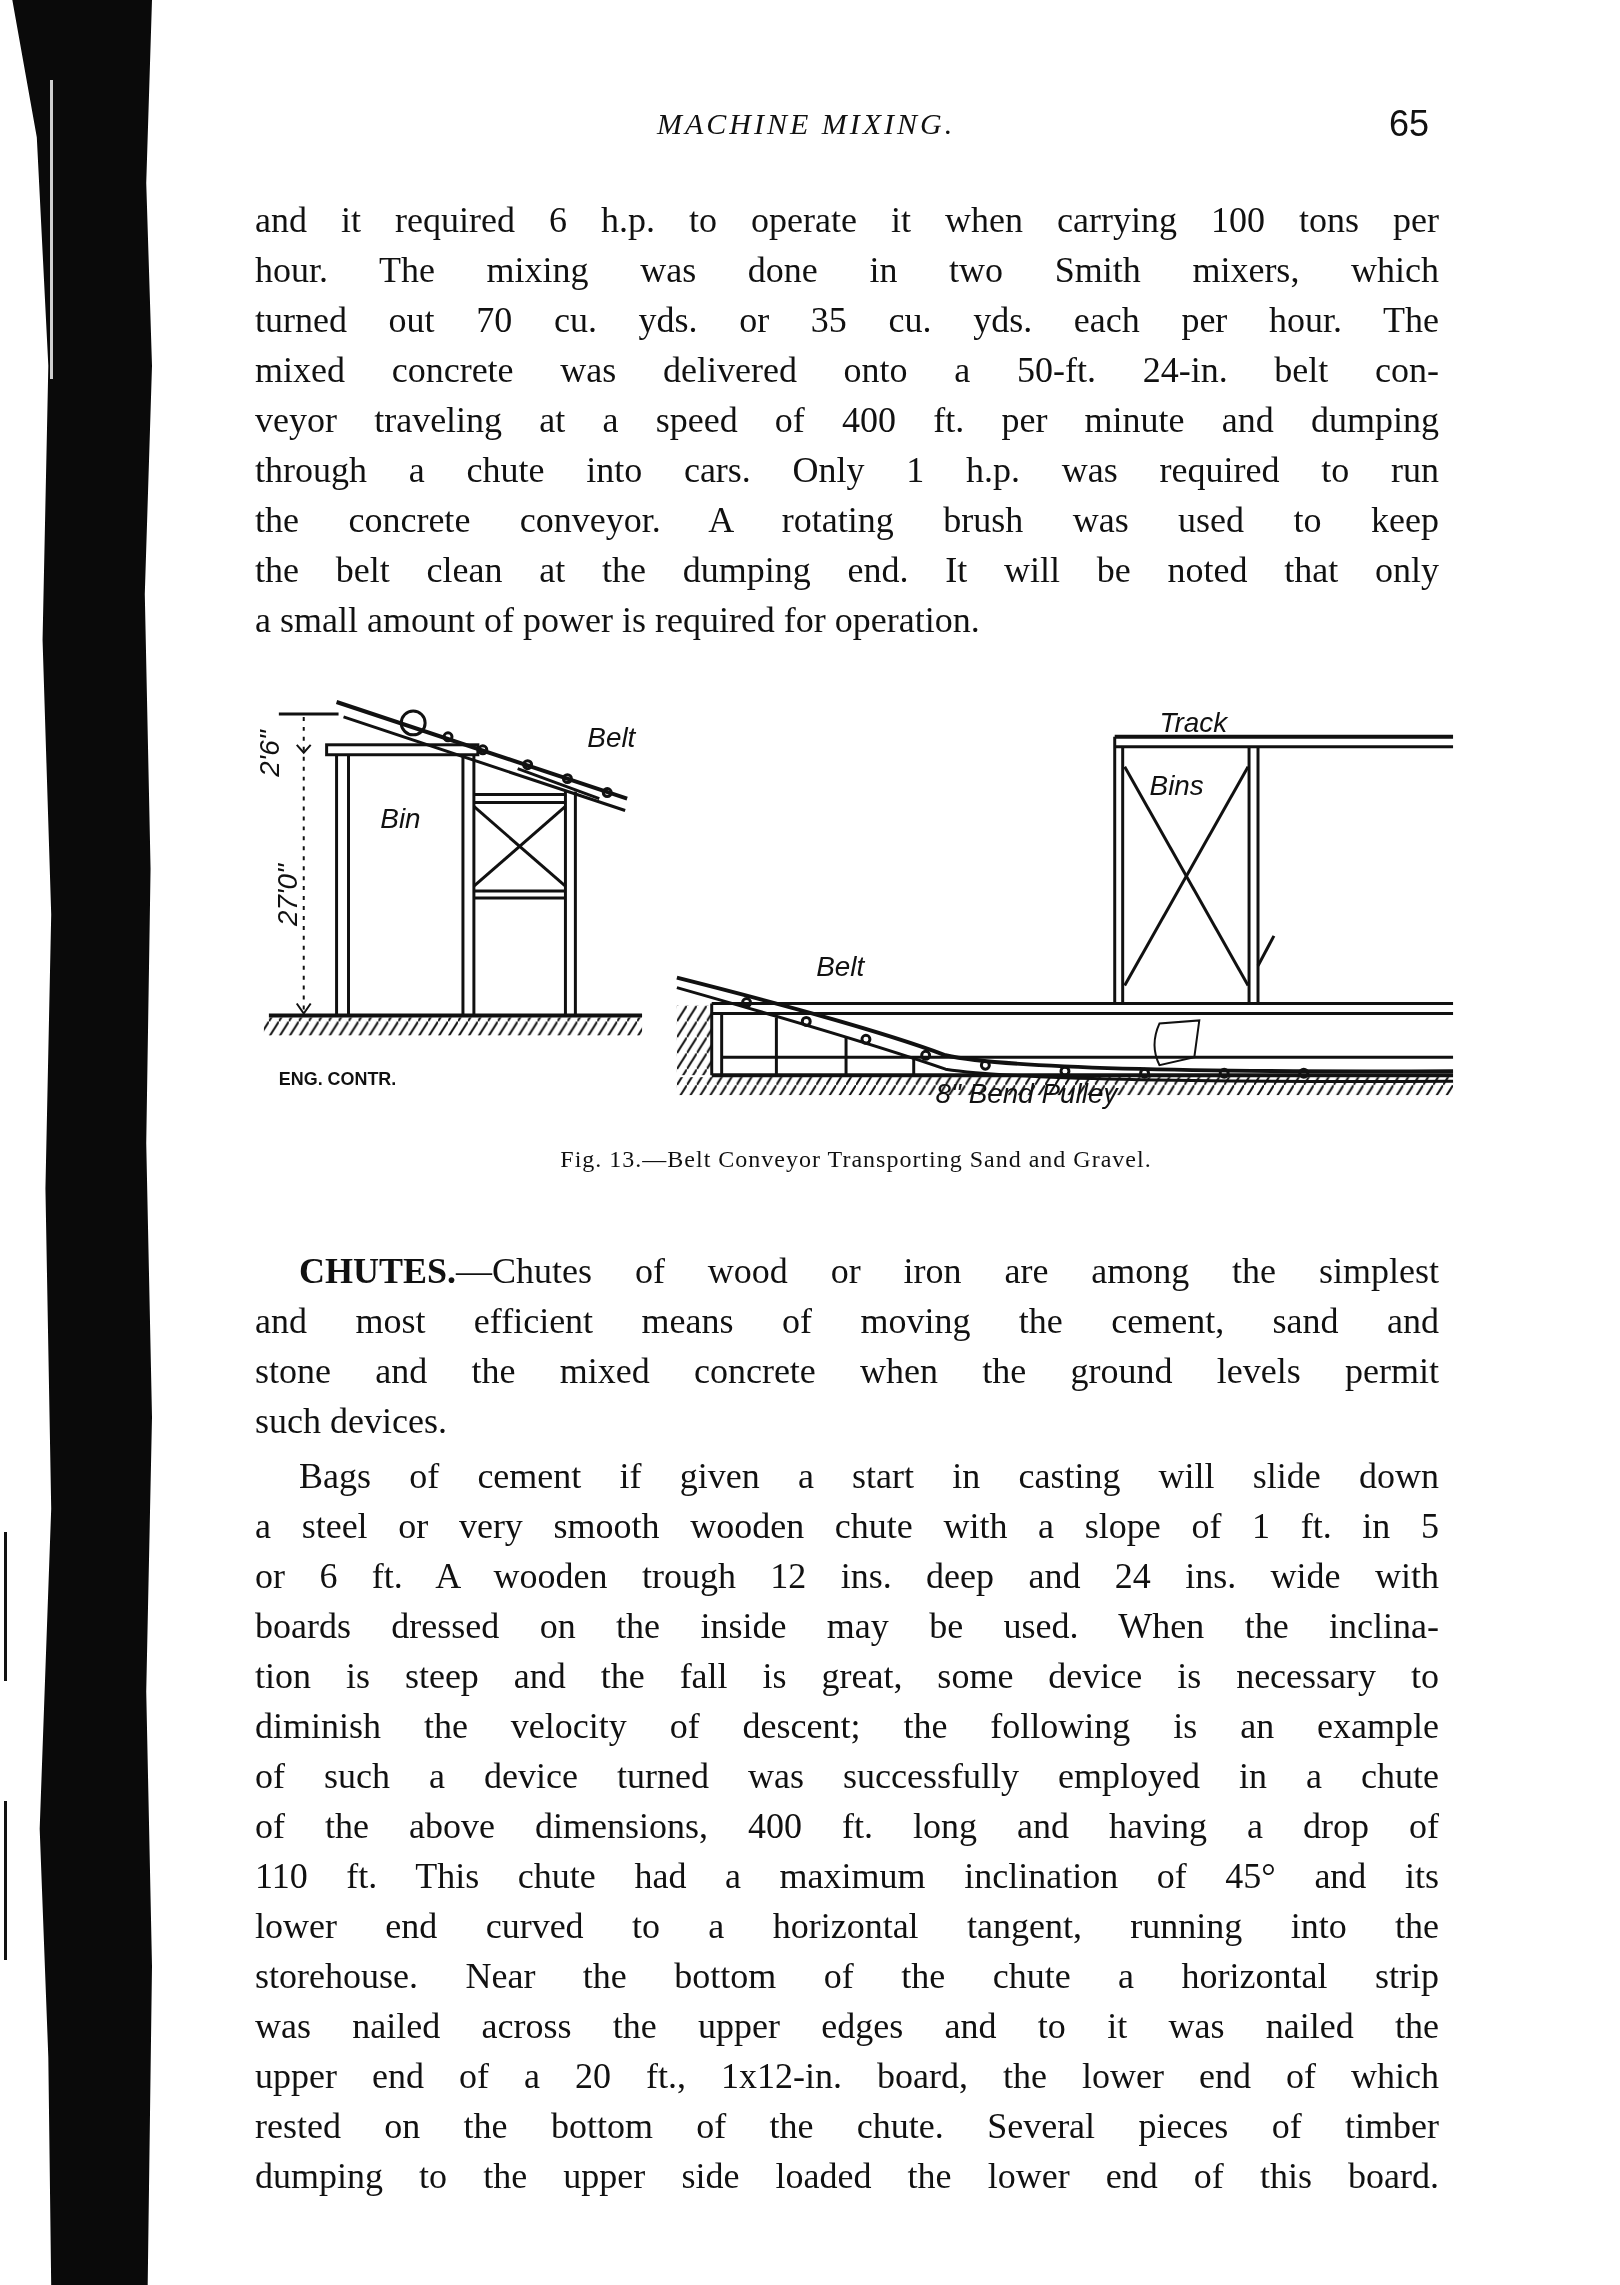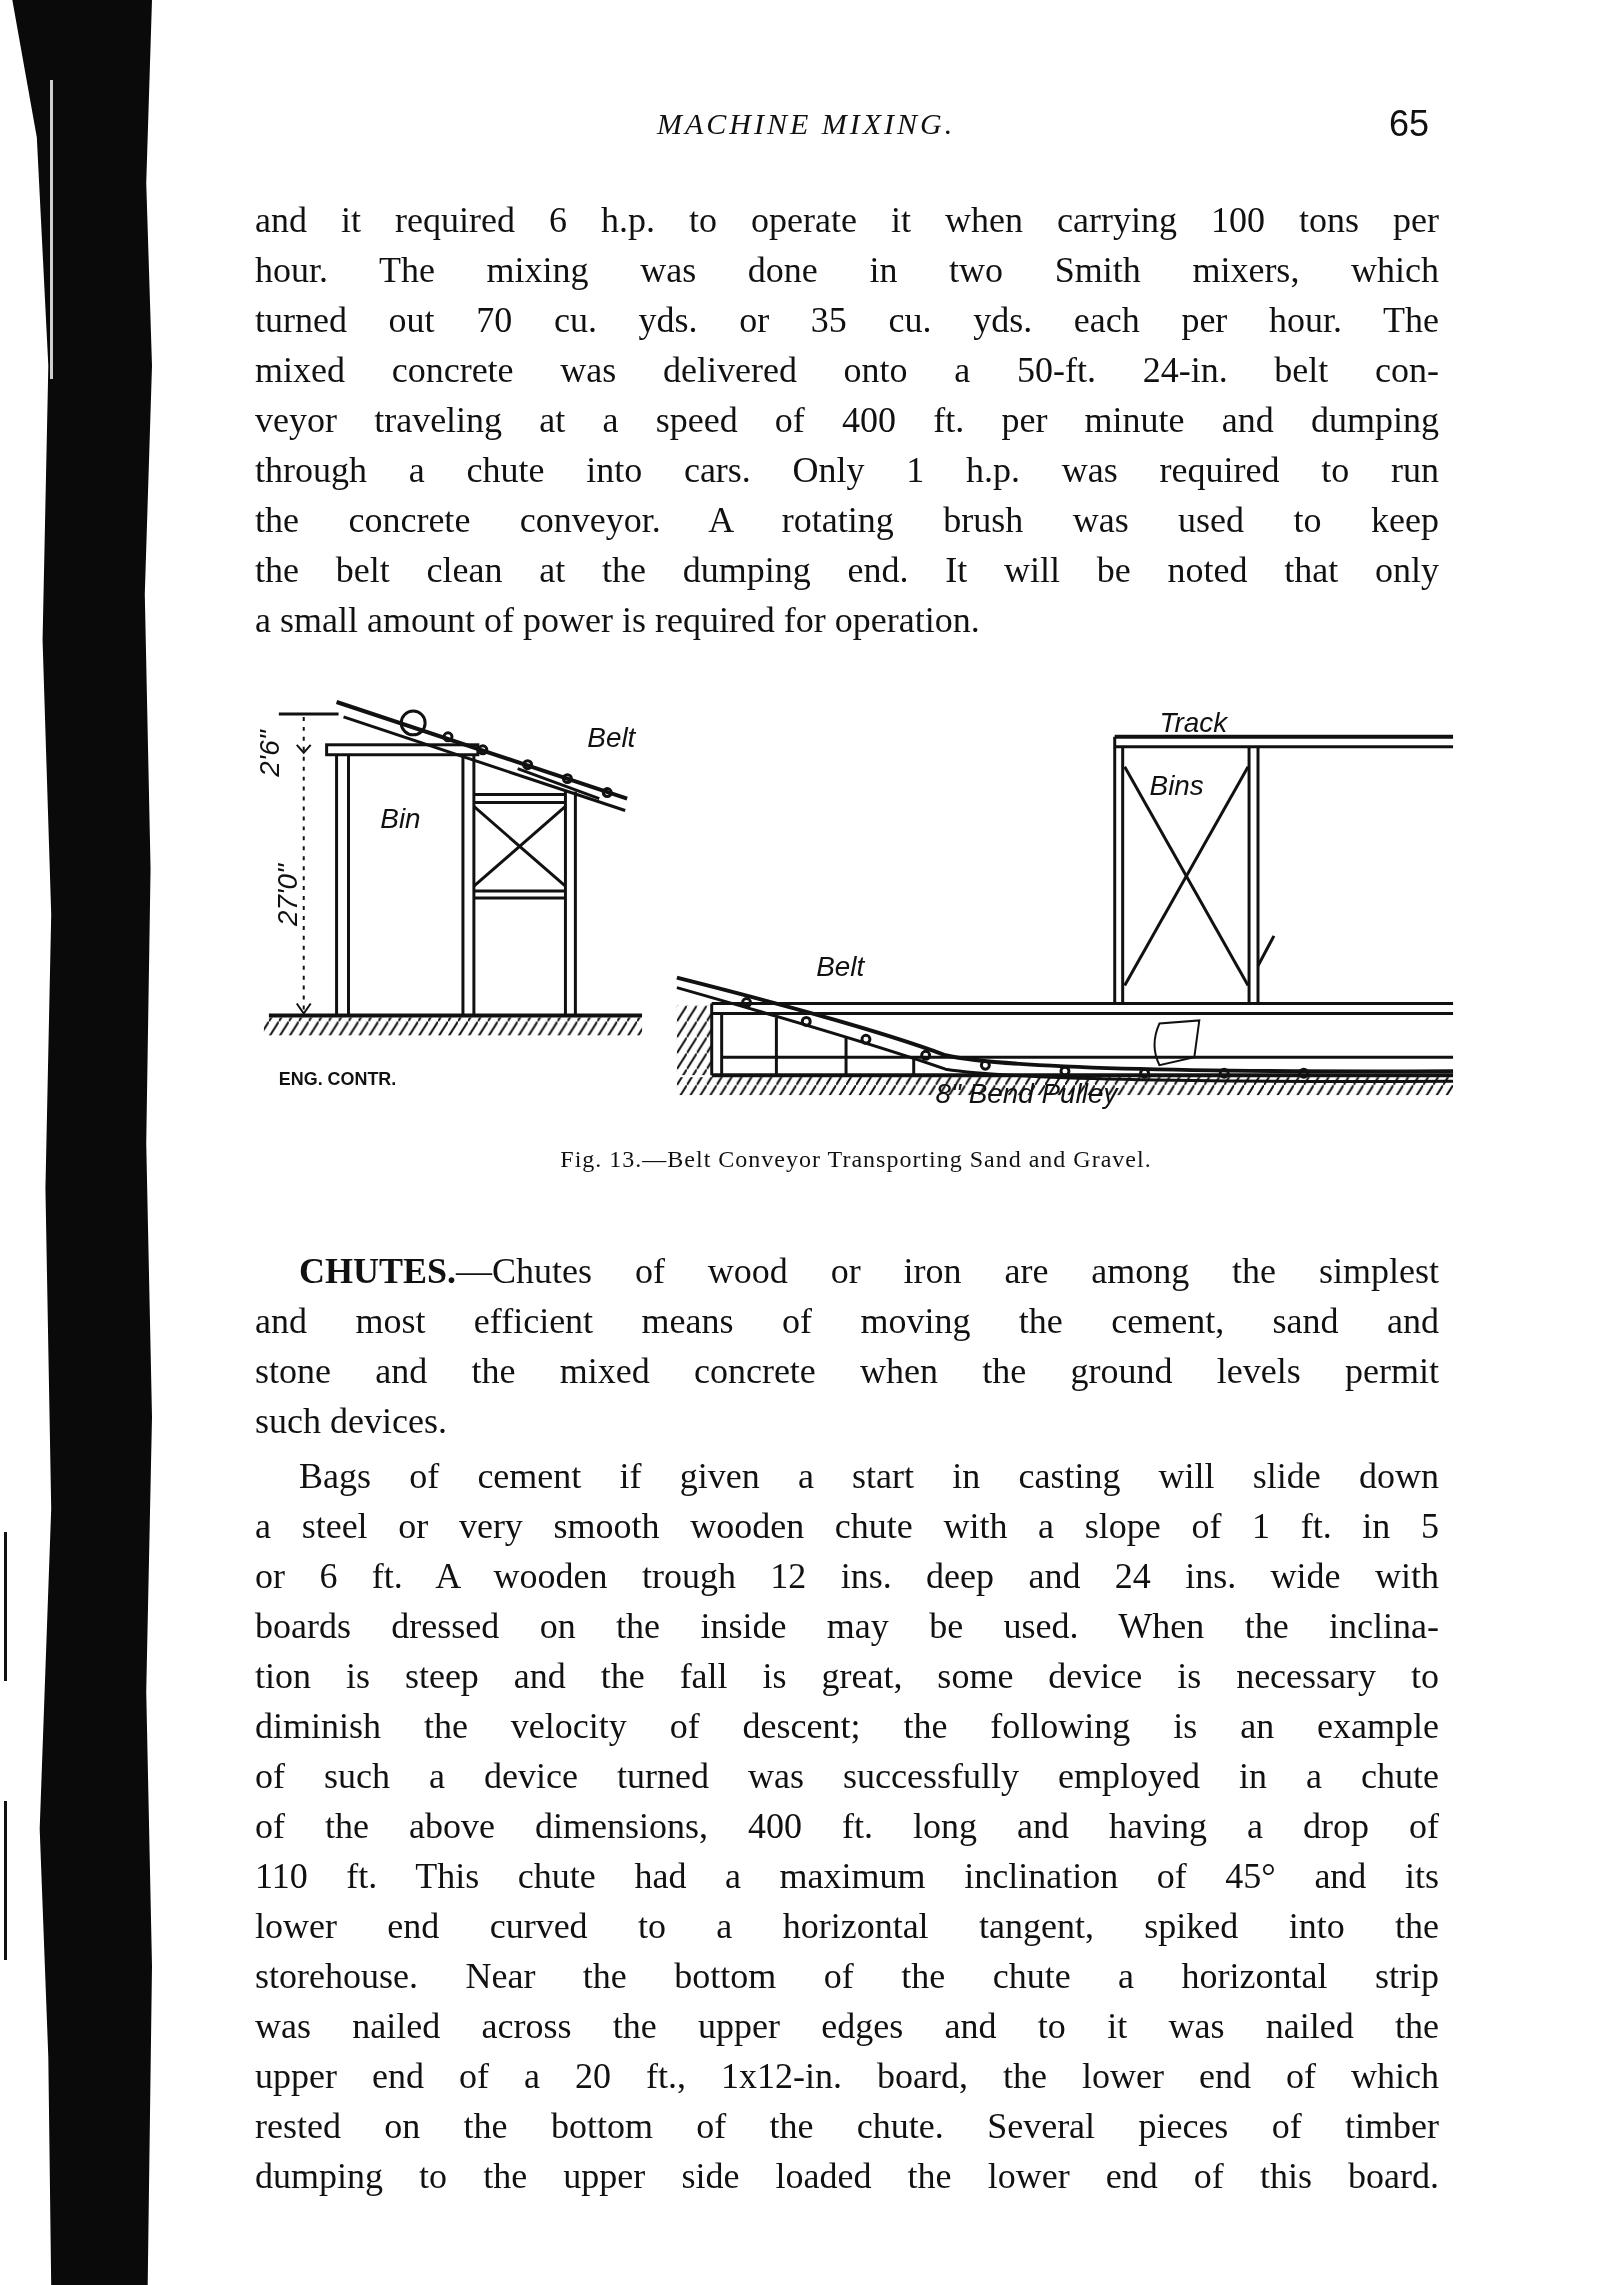--- a/index.html
+++ b/index.html
@@ -175,21 +175,21 @@
   <div class="body-text" style="top:1411px;margin-top:40px;">
     <span class="line indent">Bags of cement if given a start in casting will slide down</span>
     <span class="line">a steel or very smooth wooden chute with a slope of 1 ft. in 5</span>
     <span class="line">or 6 ft.  A wooden trough 12 ins. deep and 24 ins. wide with</span>
     <span class="line">boards dressed on the inside may be used.  When the inclina-</span>
     <span class="line">tion is steep and the fall is great, some device is necessary to</span>
     <span class="line">diminish the velocity of descent; the following is an example</span>
     <span class="line">of such a device turned was successfully employed in a chute</span>
     <span class="line">of the above dimensions, 400 ft. long and having a drop of</span>
     <span class="line">110 ft.  This chute had a maximum inclination of 45° and its</span>
-    <span class="line">lower end curved to a horizontal tangent, spiked into the</span>
+    <span class="line">lower end curved to a horizontal tangent, running into the</span>
     <span class="line">storehouse.  Near the bottom of the chute a horizontal strip</span>
     <span class="line">was nailed across the upper edges and to it was nailed the</span>
     <span class="line">upper end of a 20 ft., 1x12-in. board, the lower end of which</span>
     <span class="line">rested on the bottom of the chute.  Several pieces of timber</span>
     <span class="line">dumping to the upper side loaded the lower end of this board.</span>
   </div>
 
 </div>
 
 

